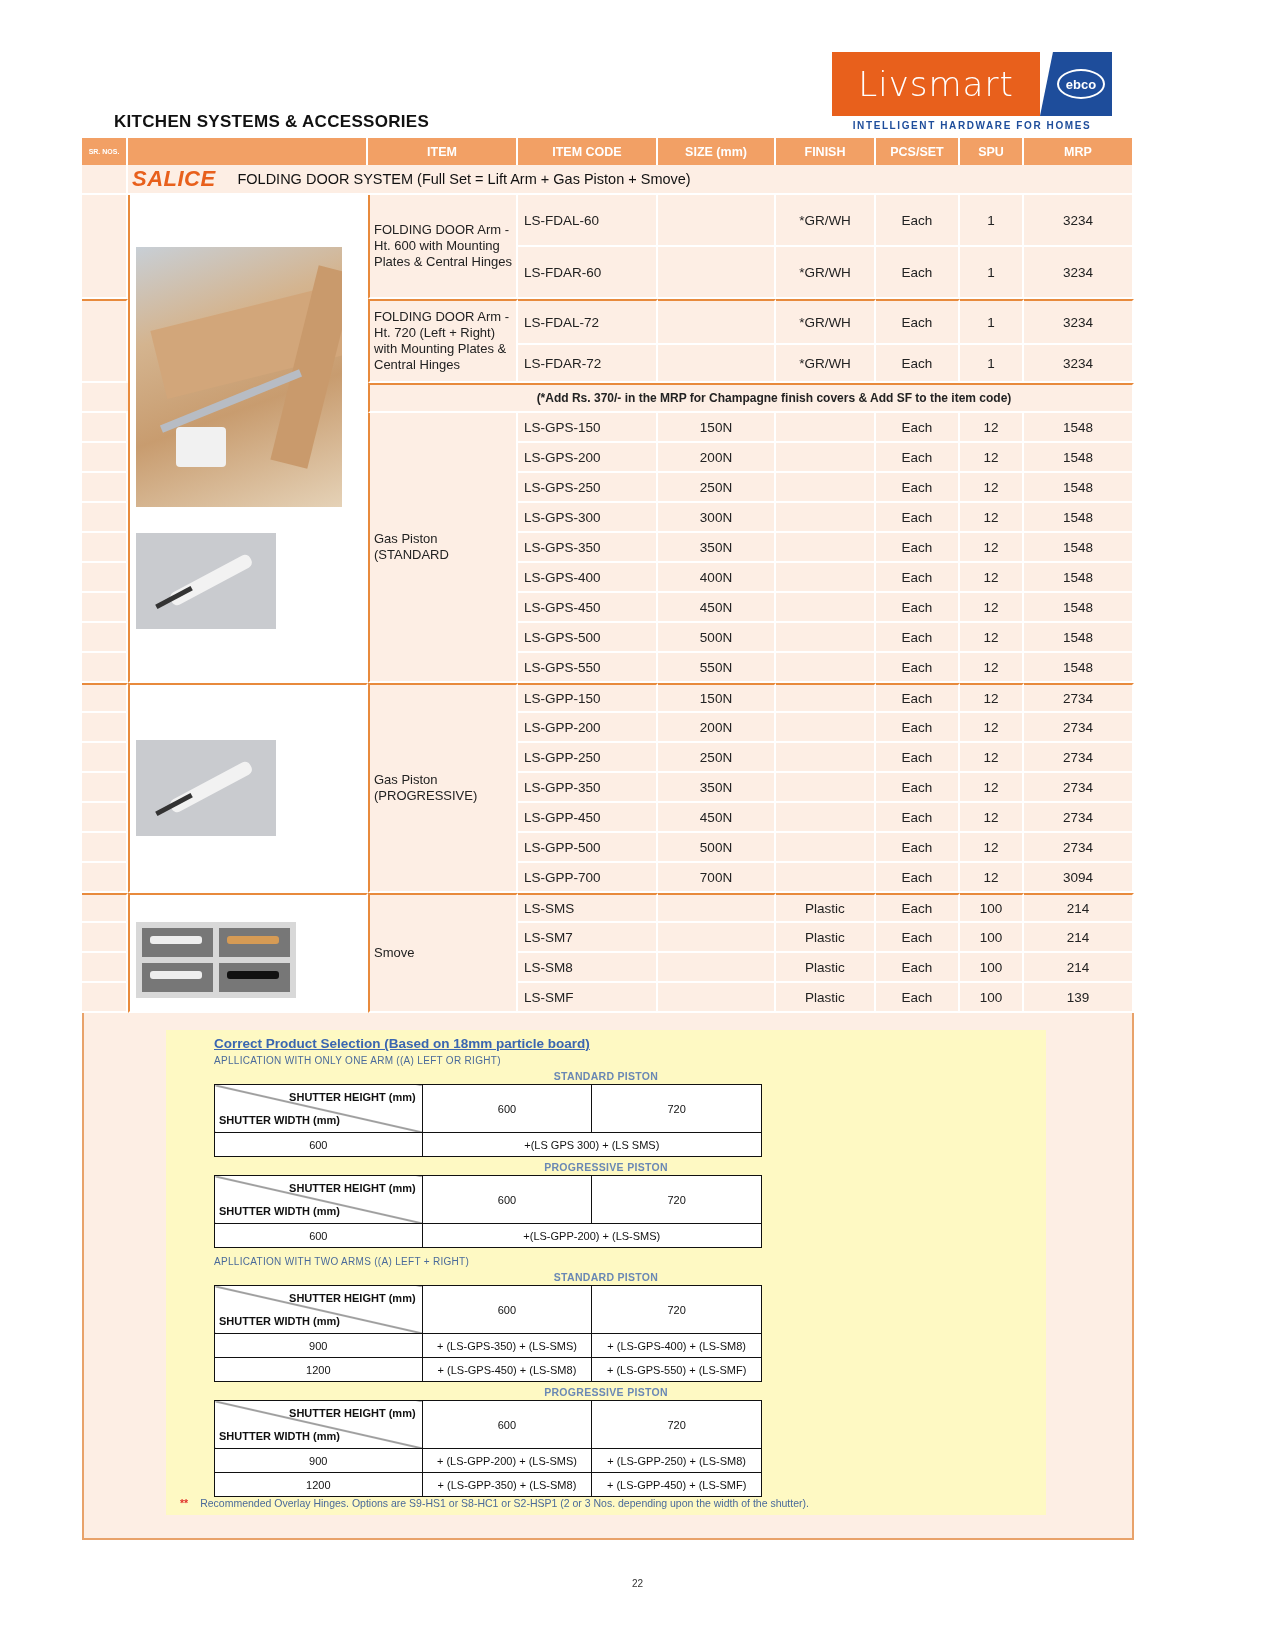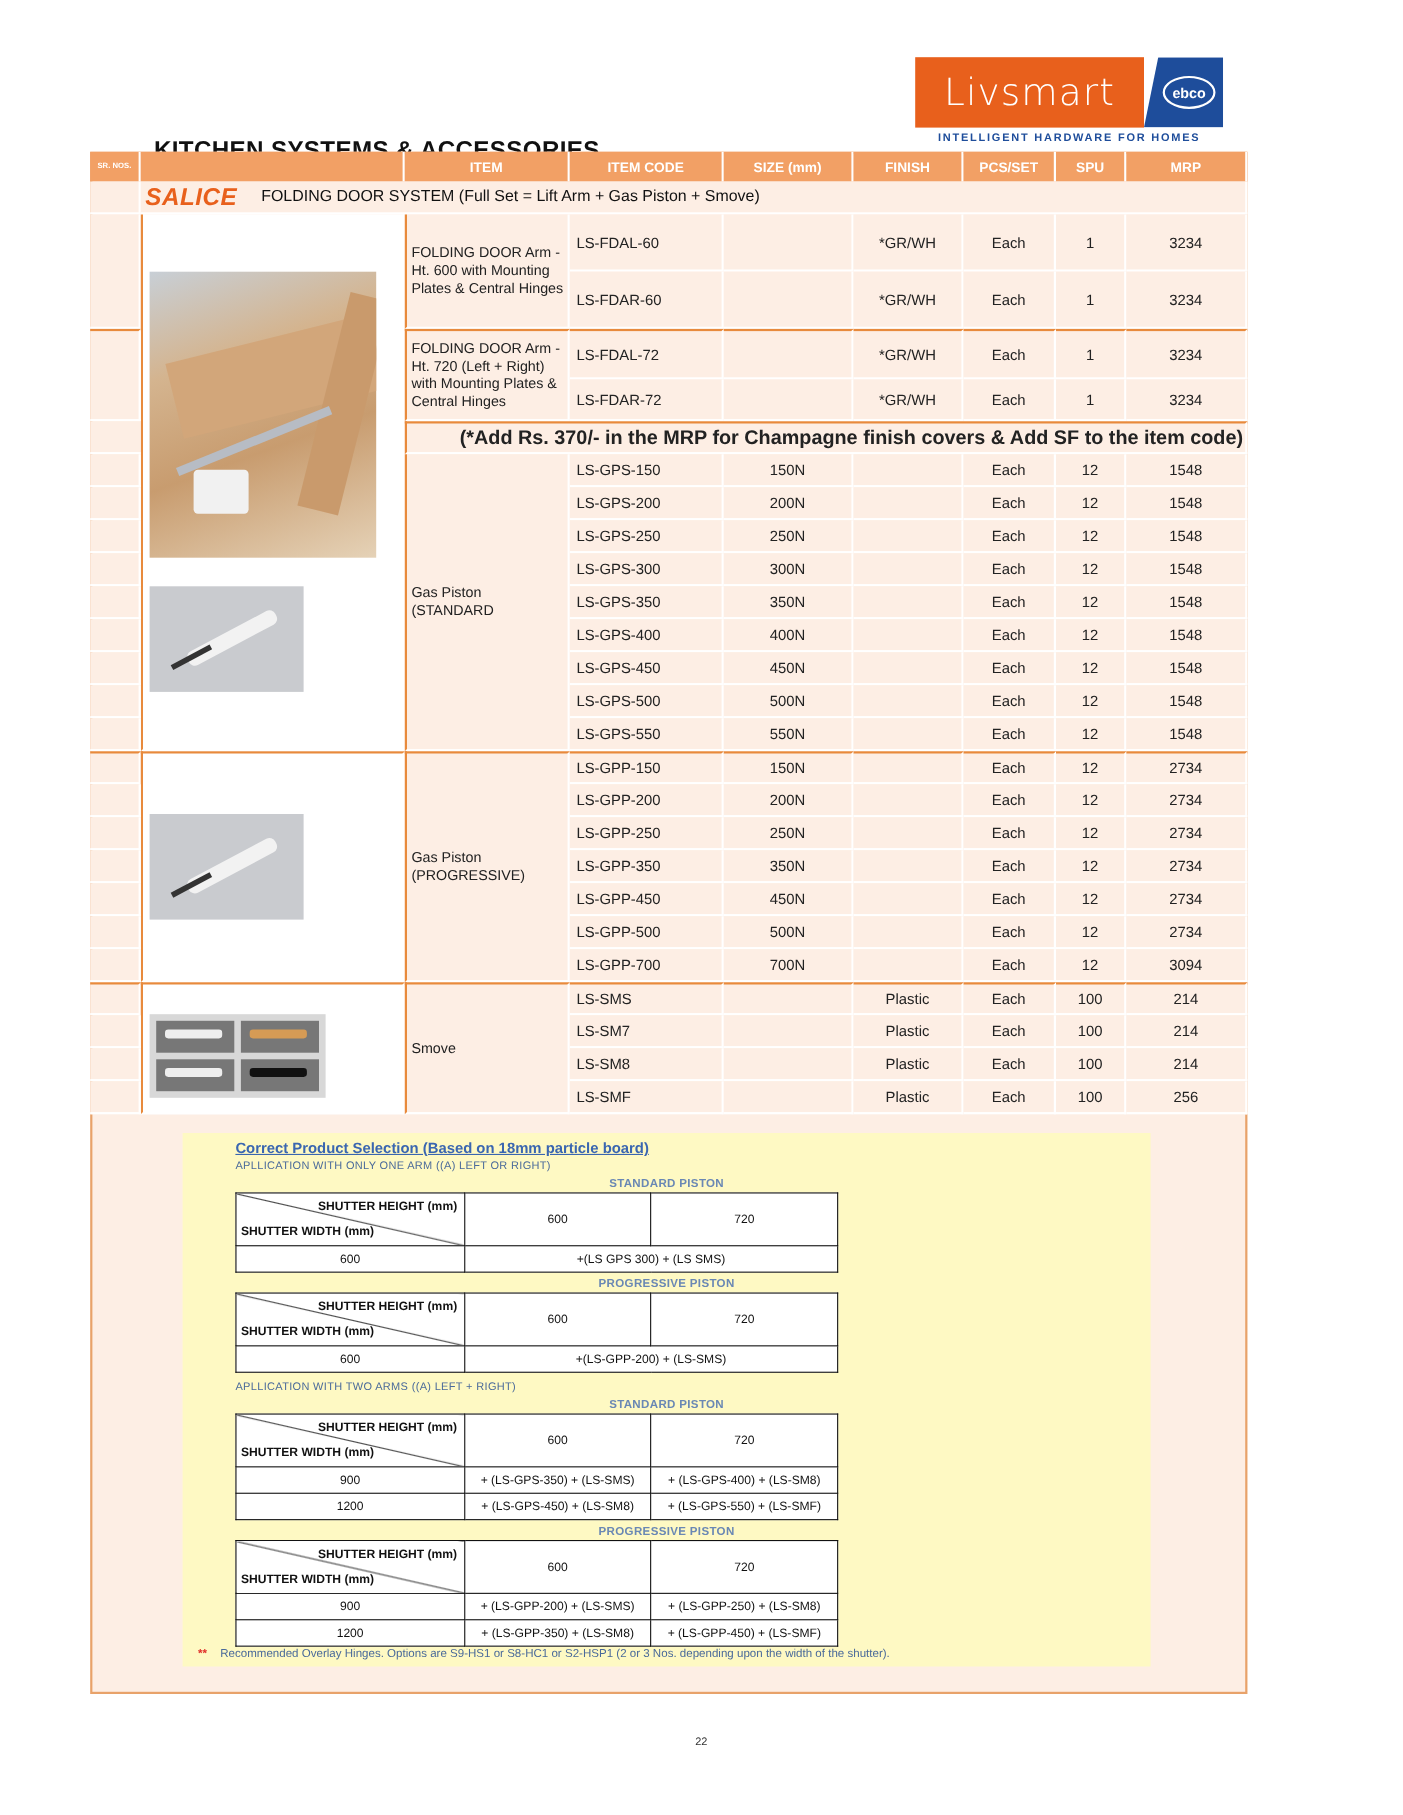--- a/index.html
+++ b/index.html
@@ -2,41 +2,41 @@
 <html><head>
 <meta charset="utf-8">
 <style>
   * { box-sizing: border-box; margin: 0; padding: 0; }
   body { width: 1275px; height: 1650px; background: #ffffff; font-family: "Liberation Sans", sans-serif; position: relative; color: #222; }
   .logo { position: absolute; left: 832px; top: 52px; width: 280px; height: 64px; display: flex; }
   .logo-orange { flex: 1; background: #e8601c; color: #fff; font-size: 34px; display: flex; align-items: center; justify-content: center; letter-spacing: 1px; font-family: "DejaVu Sans", sans-serif; font-weight: 300; }
   .logo-blue { width: 72px; background: #1e4d9b; display: flex; align-items: center; justify-content: center; clip-path: polygon(18% 0, 100% 0, 100% 100%, 0 100%); }
   .logo-badge { width: 48px; height: 30px; border: 2px solid #fff; border-radius: 50%; color: #fff; font-size: 13px; font-weight: bold; display: flex; align-items: center; justify-content: center; background: #1e4d9b; margin-left: 10px; }
   .tagline { position: absolute; left: 832px; top: 120px; width: 280px; font-size: 10px; font-weight: bold; color: #1e4d9b; letter-spacing: 1.6px; text-align: center; }
-  .page-title { position: absolute; left: 114px; top: 124px; font-size: 22px; font-weight: bold; color: #111; letter-spacing: 0.3px; margin-left: 26px; }
+  .page-title { position: absolute; left: 114px; top: 112px; font-size: 17px; font-weight: bold; color: #111; letter-spacing: 0.3px; }
 
   .frame { position: absolute; left: 82px; top: 138px; width: 1052px; height: 1402px; border: 2px solid #e8a26a; background: #fdeee4; }
   table.main { position: absolute; left: 82px; top: 138px; width: 1052px; border-collapse: separate; border-spacing: 0; font-size: 13.5px; }
   table.main th { background: #f2a065; color: #fff; font-size: 12.5px; font-weight: bold; height: 27px; border-right: 2px solid #fff; text-align: center; }
   table.main th.srno { font-size: 7px; line-height: 8px; width: 34px; }
   .brand-row td { background: #fdeee4; height: 30px; border-bottom: 2px solid #e88a3c; }
   .brand { color: #e8601c; font-weight: 900; font-style: italic; font-size: 22px; letter-spacing: 0.5px; margin-left: 4px; margin-right: 18px; vertical-align: middle; }
   .brand-desc { font-size: 14.5px; font-weight: normal; color: #111; vertical-align: middle; }
   table.main td { background: #fdeee4; border-right: 2px solid #fff; border-bottom: 2px solid #fff; height: 30px; vertical-align: middle; }
   td.sr { width: 34px; }
   td.img { width: 240px; background: #ffffff !important; border-left: 2px solid #e88a3c; vertical-align: top; padding: 6px; }
   td.item { width: 150px; padding: 4px; border-left: 2px solid #e88a3c; font-size: 13px; line-height: 16px; }
   td.code { width: 140px; padding-left: 6px; }
   td.size { width: 118px; text-align: center; }
   td.finish { width: 100px; text-align: center; }
   td.pcs { width: 84px; text-align: center; }
   td.spu { width: 64px; text-align: center; }
   td.mrp { text-align: center; }
   .group-top td { border-top: 2px solid #e88a3c; }
-  .note-row td { text-align: center; font-weight: bold; font-size: 18px; border-top: 2px solid #e88a3c; border-bottom: 2px solid #e88a3c; border-left: 2px solid #e88a3c; padding-left: 46px; }
+  .note-row td { text-align: center; font-weight: bold; font-size: 12px; border-top: 2px solid #e88a3c; border-bottom: 2px solid #e88a3c; border-left: 2px solid #e88a3c; padding-left: 46px; }
 
   .photo-arm { width: 206px; height: 260px; background: linear-gradient(160deg, #c8cfd6 0%, #d4b48f 30%, #c89c6f 60%, #e5d2b7 100%); position: relative; overflow: hidden; }
   .photo-arm .panel { position: absolute; left: 20px; top: 60px; width: 190px; height: 70px; background: #d2a67a; transform: rotate(-14deg); }
   .photo-arm .door { position: absolute; right: 10px; top: 20px; width: 38px; height: 200px; background: #c99a6c; transform: rotate(14deg); }
   .photo-arm .armbar { position: absolute; left: 20px; top: 150px; width: 150px; height: 8px; background: #b7bcc4; transform: rotate(-22deg); }
   .photo-arm .plate { position: absolute; left: 40px; top: 180px; width: 50px; height: 40px; background: #f1f1f1; border-radius: 4px; }
   .photo-piston { width: 140px; height: 96px; background: #c9cbcf; position: relative; }
   .photo-piston .tube { position: absolute; left: 30px; top: 40px; width: 90px; height: 14px; background: #f2f2f2; transform: rotate(-28deg); border-radius: 6px; }
   .photo-piston .rod { position: absolute; left: 18px; top: 62px; width: 40px; height: 5px; background: #333; transform: rotate(-28deg); }
   .photo-smove { width: 160px; height: 76px; background: #d8d8d8; display: grid; grid-template-columns: 1fr 1fr; gap: 6px; padding: 6px; }
@@ -338,21 +338,21 @@
         <td class="spu">100</td>
         <td class="mrp">214</td>
       </tr>
       <tr>
         <td class="sr"></td>
         <td class="code" style="height:28.5px">LS-SMF</td>
         <td class="size"></td>
         <td class="finish">Plastic</td>
         <td class="pcs">Each</td>
         <td class="spu">100</td>
-        <td class="mrp">256</td>
+        <td class="mrp">139</td>
       </tr>
     </tbody>
 </table>
 
 <div class="selection">
   <div class="sel-title">Correct Product Selection (Based on 18mm particle board)</div>
   <div class="sel-sub">APLLICATION WITH ONLY ONE ARM ((A) LEFT OR RIGHT)</div>
   <div class="sel-heading">STANDARD PISTON</div>
   <table class="sel">
     <tbody>

